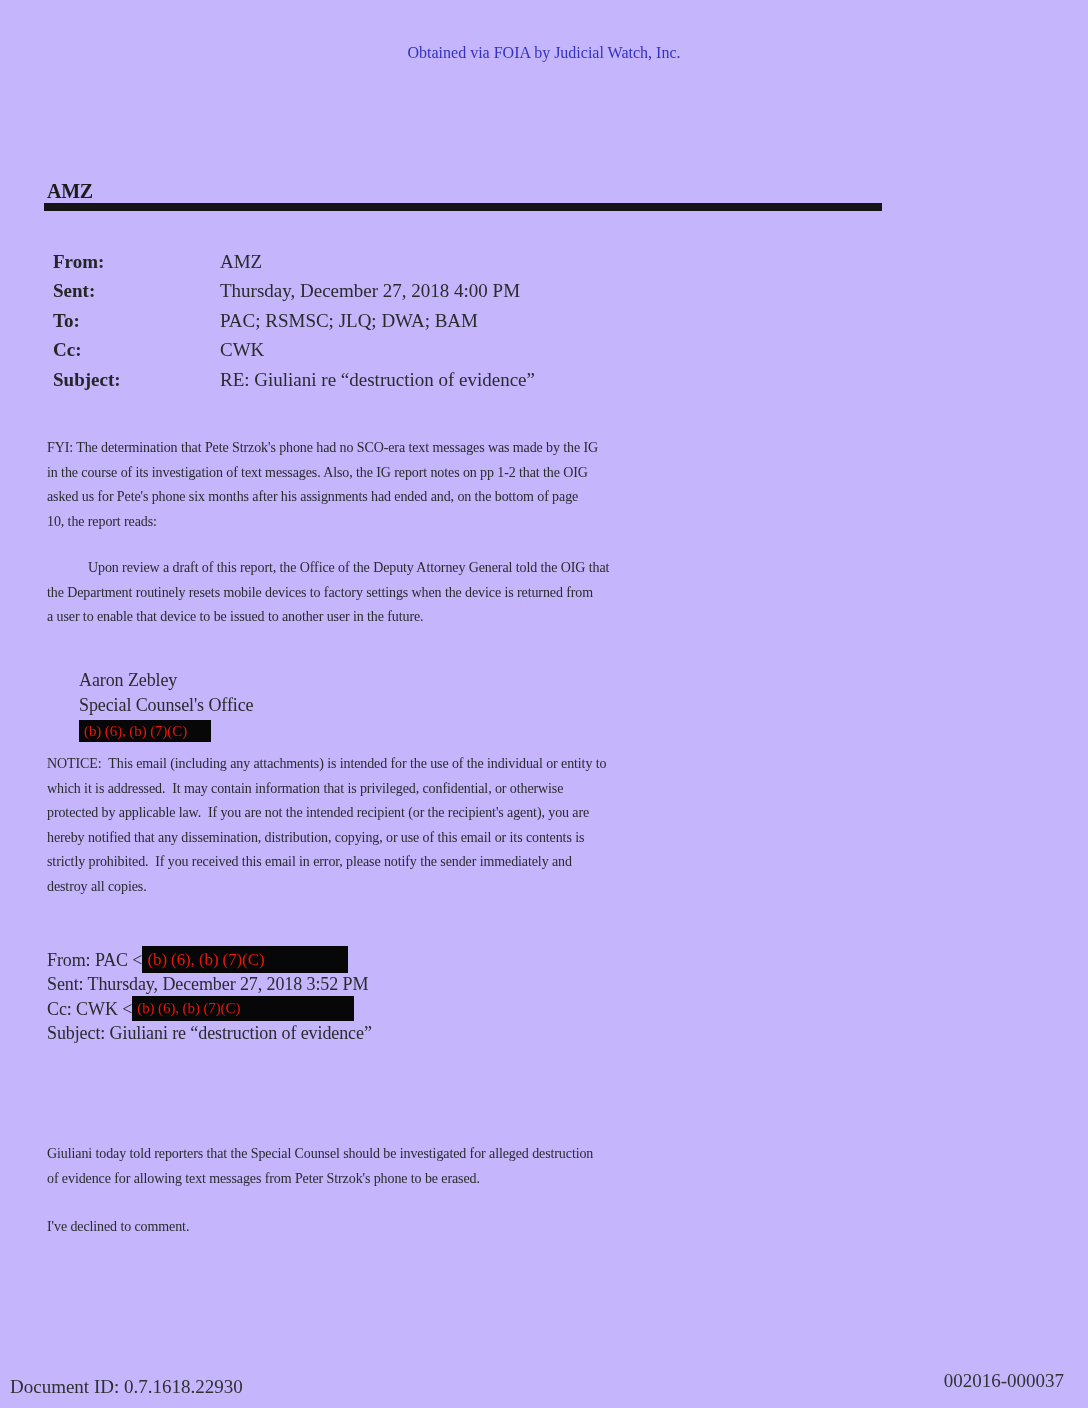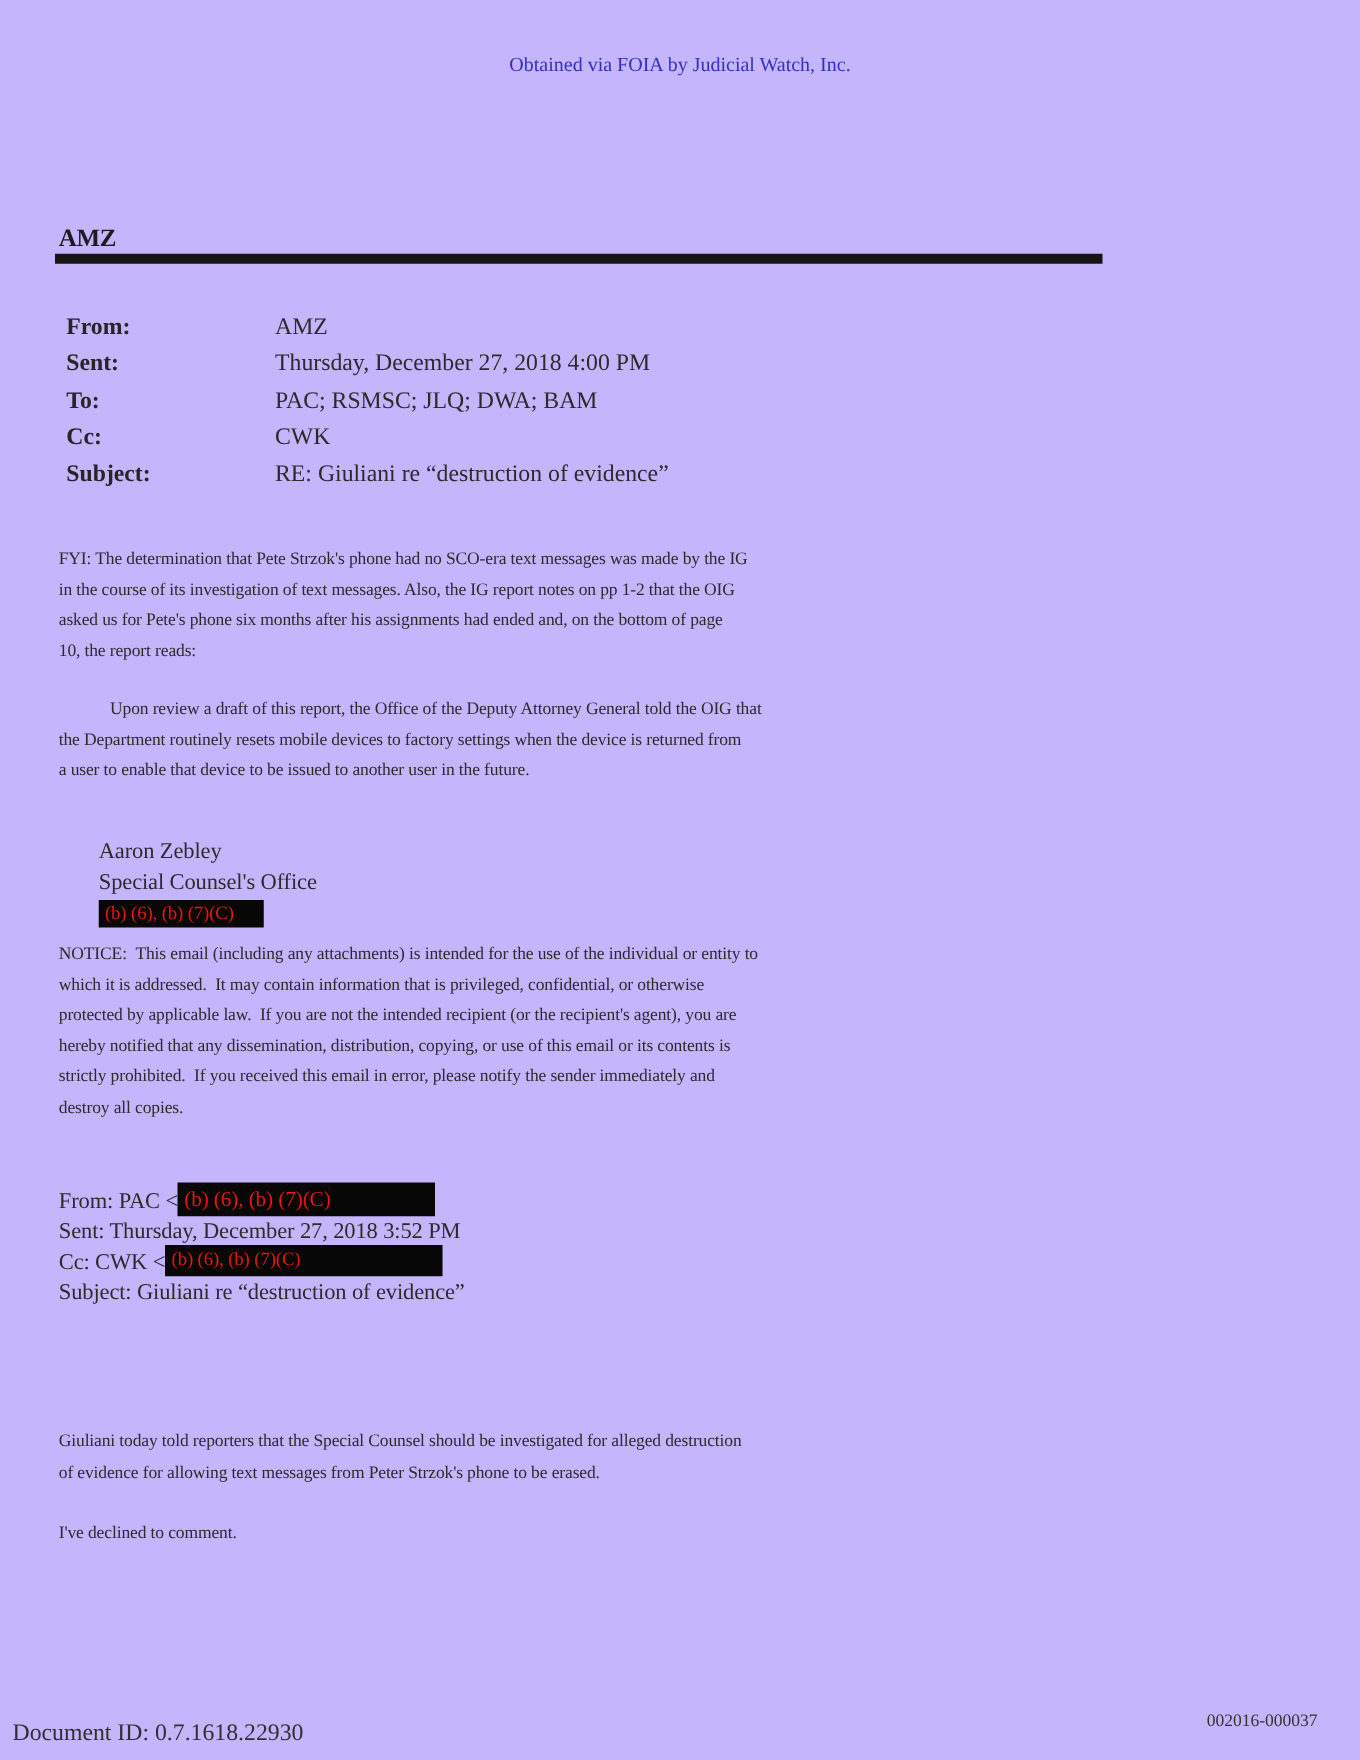--- a/index.html
+++ b/index.html
@@ -95,22 +95,22 @@
   .r-bam  { width: 206px; height: 28px; line-height: 28px; font-size: 21px; }
   .r-cwk  { width: 222px; height: 25px; line-height: 25px; font-size: 15px; }
   .footer-doc-id {
     position: absolute;
     left: 10px; top: 1376px;
     font-size: 19px;
     color: #303030;
   }
   .footer-bates {
     position: absolute;
-    right: 34px; top: 1370px;
-    font-size: 14px;
+    right: 24px; top: 1370px;
+    font-size: 19px;
     color: #333333;
   }
 </style>
 </head>
 <body>
 
 <div class="page">
 
   <div class="foia-banner">Obtained via FOIA by Judicial Watch, Inc.</div>
 

